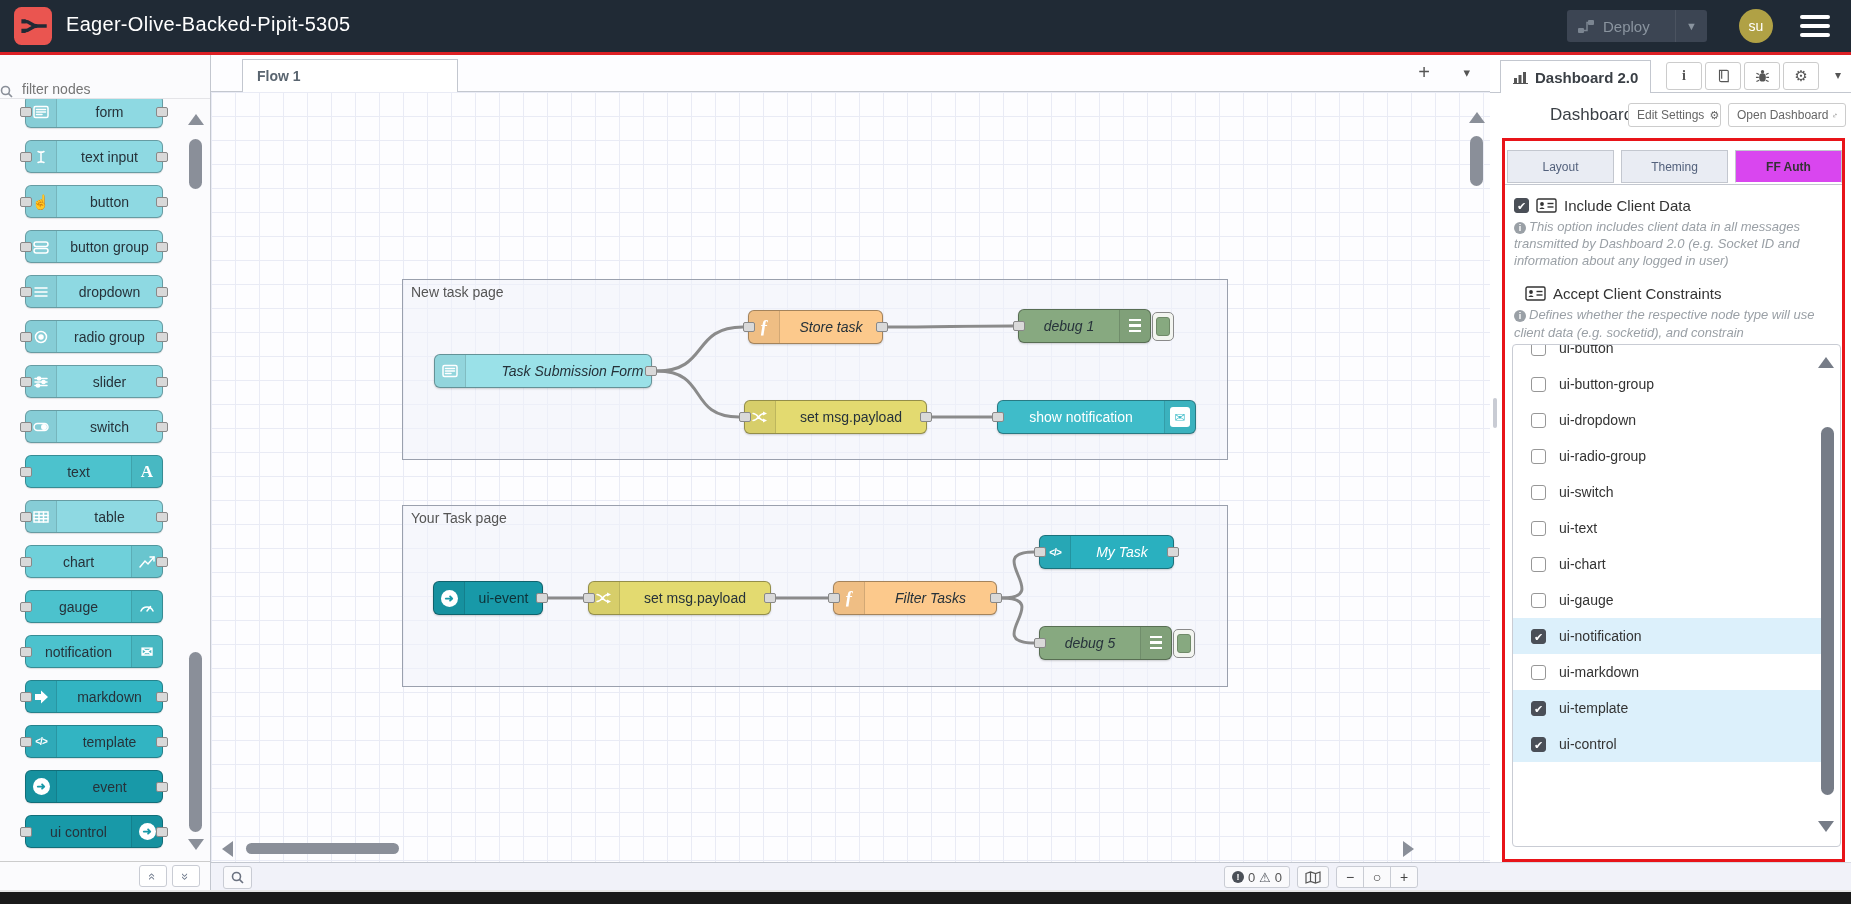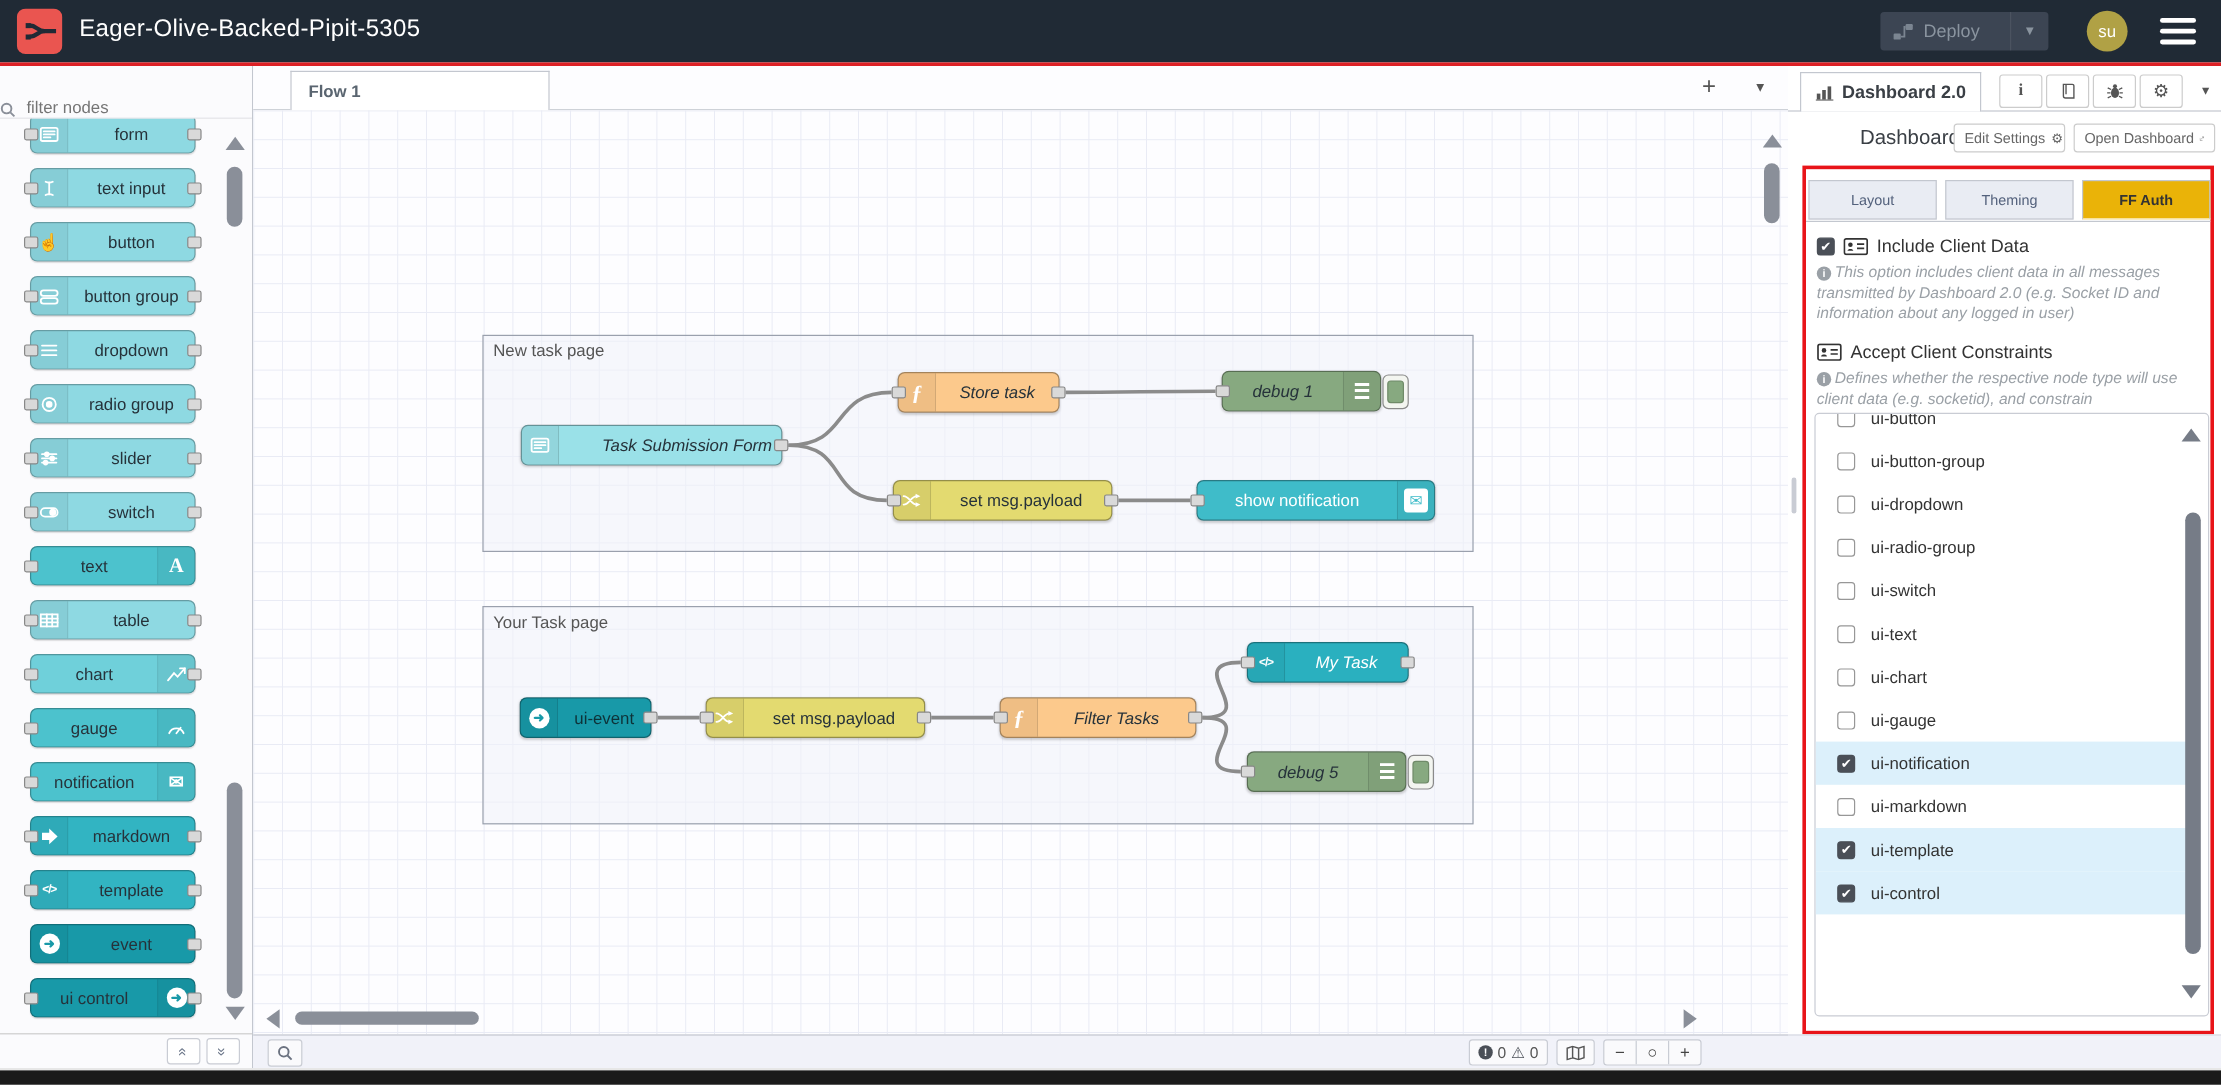--- a/index.html
+++ b/index.html
@@ -92,21 +92,21 @@
   .scaret{position:absolute;right:10px;top:13px;color:#555;font-size:12px;cursor:pointer;}
   .dashrow{position:relative;height:45px;}
   .dashtitle{position:absolute;left:16px;top:12px;font-size:17px;color:#3a3f45;margin-left:44px;}
   .minibtn{position:absolute;top:10px;height:24px;border:1px solid #ccc;border-radius:3px;background:#fff;color:#666;
            font-size:12px;display:flex;align-items:center;gap:5px;padding:0 8px;box-sizing:border-box;cursor:pointer;white-space:nowrap;}
   .sbar-mini{position:absolute;left:3px;top:343px;width:4px;height:30px;background:#c9ccd4;border-radius:2px;}
   .redpanel{position:absolute;left:12px;top:83px;width:343px;height:724px;border:3px solid #e81419;box-sizing:border-box;background:#fff;}
   .ptabs{position:relative;height:34px;margin-top:9px;border-bottom:1px solid #c3c7cf;}
   .ptab{position:absolute;top:0;height:33px;width:107px;box-sizing:border-box;border:1px solid #c3c7cf;background:#e9ecf3;
         color:#53617c;font-size:12px;display:flex;align-items:center;justify-content:center;cursor:pointer;}
-  .ptab.active{background:#eab308;border-bottom:1px solid #fff;font-weight:bold;color:#333;}
+  .ptab.active{background:#d946ef;border-bottom:1px solid #fff;font-weight:bold;color:#333;}
   .sect{padding:0 9px;}
   .cbrow{display:flex;align-items:center;gap:7px;margin-top:12px;font-size:15px;color:#333;}
   .cb{width:15px;height:15px;border:1px solid #979797;border-radius:3px;background:#fff;box-sizing:border-box;flex:none;cursor:pointer;}
   .cb.checked{background:#4a4f57;border-color:#4a4f57;color:#fff;font-size:11px;line-height:14px;text-align:center;}
   .hint{margin:4px 0 0 0;color:#9aa0a6;font-style:italic;font-size:13px;line-height:1.32;}
   .infodot{display:inline-block;width:12px;height:12px;border-radius:50%;background:#9aa0a6;color:#fff;font-size:9px;font-weight:bold;
            text-align:center;line-height:12px;font-style:normal;margin-right:3px;}
   .nlist{position:absolute;left:7px;top:203px;width:329px;height:503px;border:1px solid #c9ccd4;border-radius:4px;
          background:#fff;overflow:hidden;box-sizing:border-box;}
   .nrow{height:36px;display:flex;align-items:center;gap:13px;padding-left:18px;margin-right:14px;font-size:14px;color:#333;}
@@ -571,21 +571,21 @@
                 <rect x="1" y="1" width="19" height="13" rx="1.5" stroke="#333" stroke-width="1.4" fill="none"></rect>
                 <circle cx="6" cy="6" r="1.9" fill="#333"></circle>
                 <path d="M3.6 11 C3.6 9 8.4 9 8.4 11" fill="#333"></path>
                 <line x1="11.5" y1="5.5" x2="17.5" y2="5.5" stroke="#333" stroke-width="1.4"></line>
                 <line x1="11.5" y1="9" x2="17.5" y2="9" stroke="#333" stroke-width="1.4"></line>
               </svg>
           </span>
           <span>Include Client Data</span>
         </div>
         <p class="hint"><span class="infodot">i</span><span>This option includes client data in all messages transmitted by Dashboard 2.0 (e.g. Socket ID and information about any logged in user)</span></p>
-        <div class="cbrow" style="margin-top:16px;">
+        <div class="cbrow" style="margin-top:16px;margin-left:11px;">
           <span class="idcard">
             <svg width="21" height="15" viewBox="0 0 21 15">
                 <rect x="1" y="1" width="19" height="13" rx="1.5" stroke="#333" stroke-width="1.4" fill="none"></rect>
                 <circle cx="6" cy="6" r="1.9" fill="#333"></circle>
                 <path d="M3.6 11 C3.6 9 8.4 9 8.4 11" fill="#333"></path>
                 <line x1="11.5" y1="5.5" x2="17.5" y2="5.5" stroke="#333" stroke-width="1.4"></line>
                 <line x1="11.5" y1="9" x2="17.5" y2="9" stroke="#333" stroke-width="1.4"></line>
               </svg>
           </span>
           <span>Accept Client Constraints</span>

